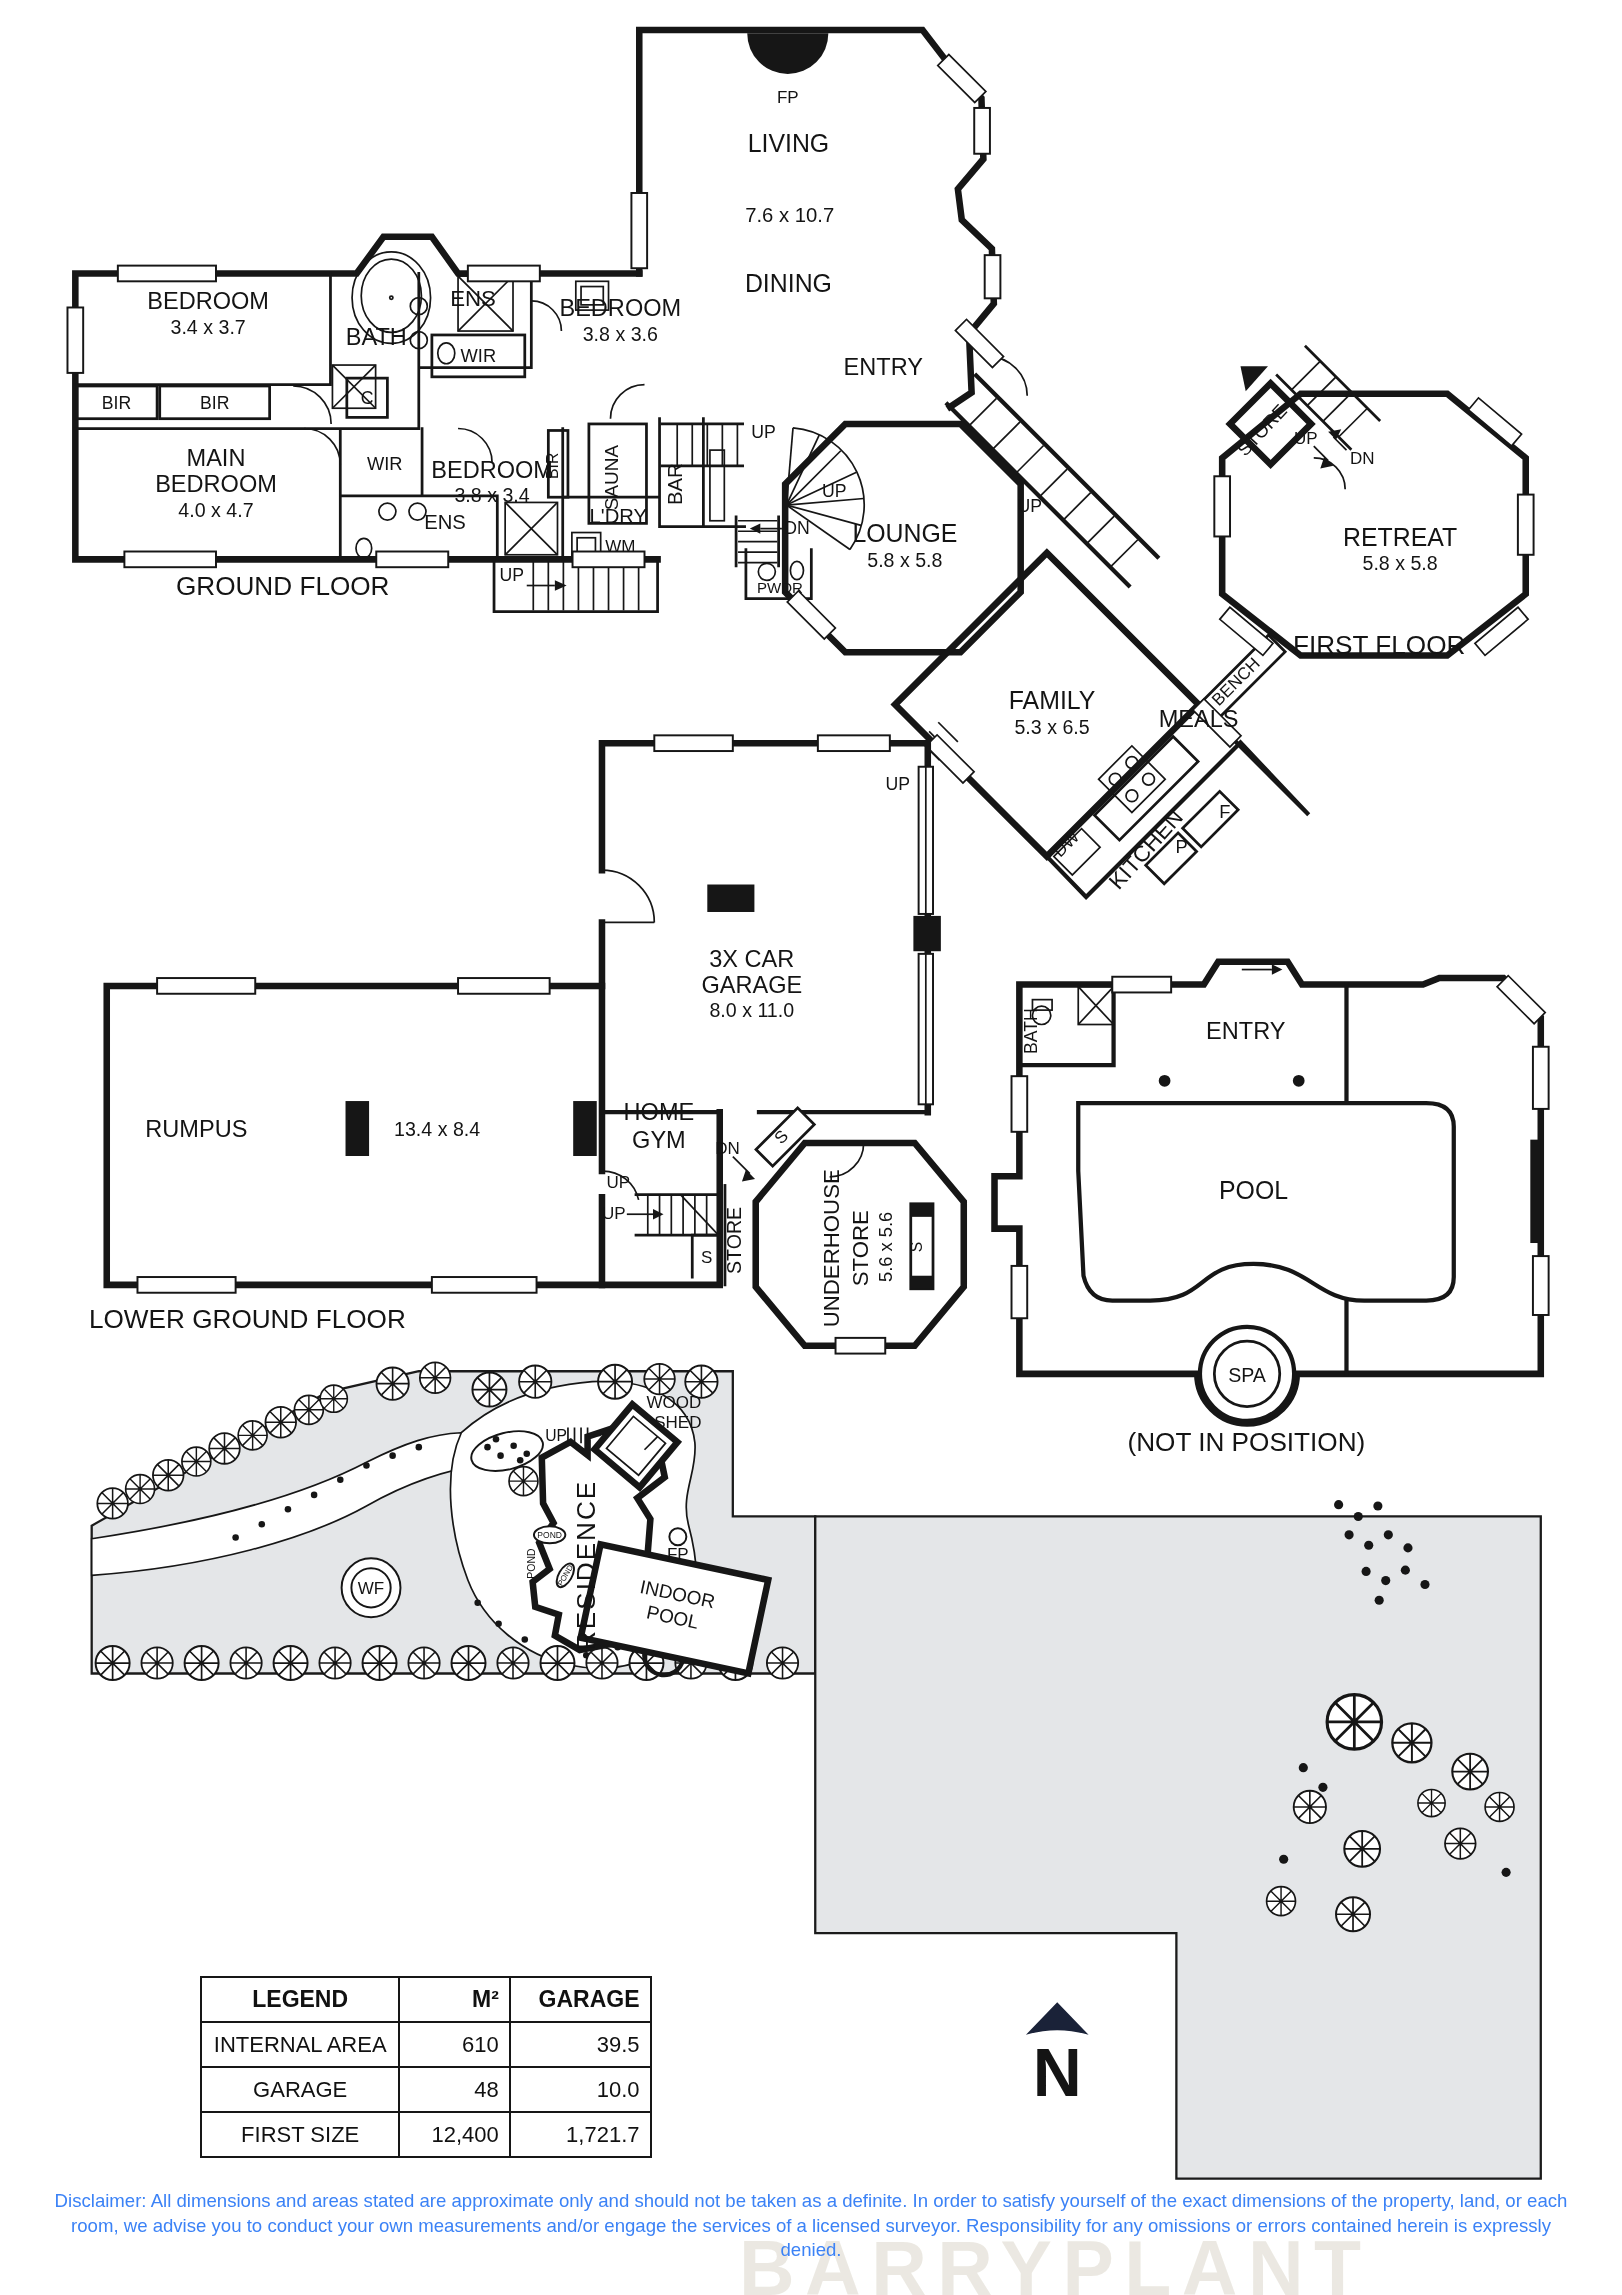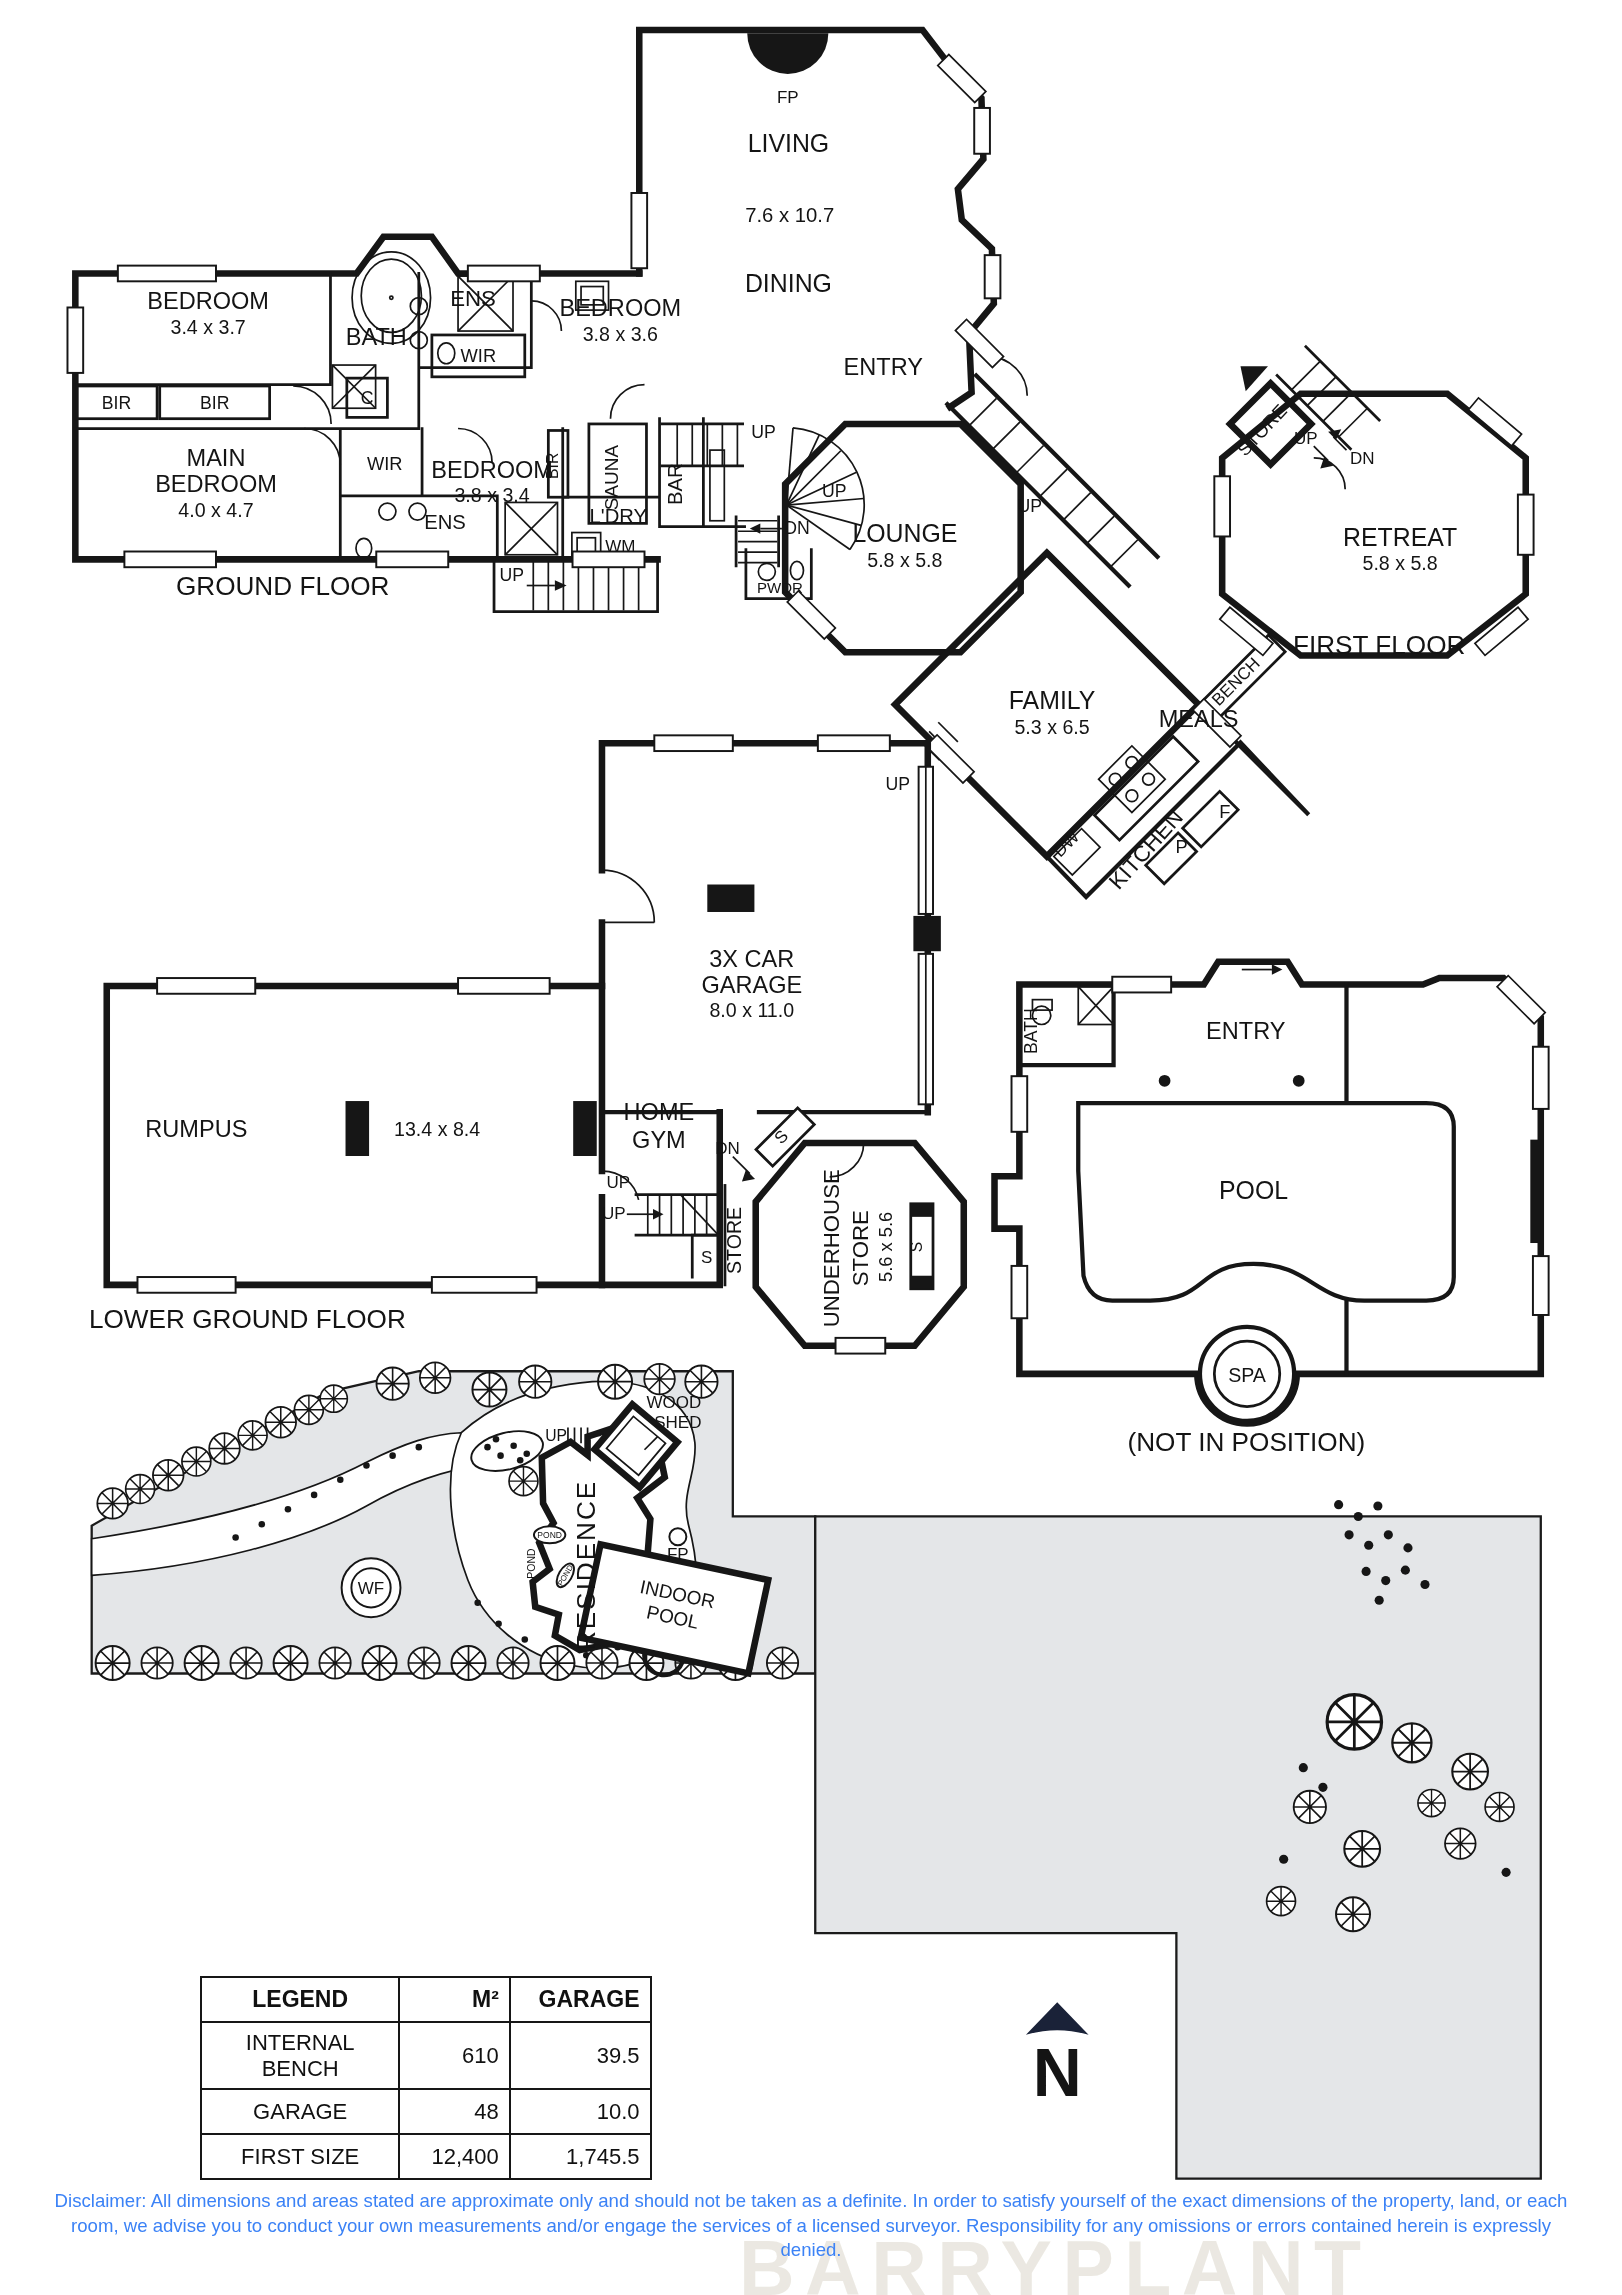--- a/index.html
+++ b/index.html
@@ -544,33 +544,33 @@
 
 
 <table id="legend-table">
   <tbody>
         <tr>
     <th class="l" style="width:221px">LEGEND</th>
     <th class="c" style="width:102px">M²</th>
     <th class="c" style="width:129px">GARAGE</th>
   </tr>
   <tr>
-    <td class="l">INTERNAL BENCH</td>
+    <td class="l">INTERNAL AREA</td>
     <td class="c">610</td>
     <td class="c">39.5</td>
   </tr>
   <tr>
     <td class="l">GARAGE</td>
     <td class="c">48</td>
     <td class="c">10.0</td>
   </tr>
   <tr>
     <td class="l">FIRST SIZE</td>
     <td class="c">12,400</td>
-    <td class="c">1,745.5</td>
+    <td class="c">1,721.7</td>
   </tr>
 </tbody>
     </table>
 
 
 <svg id="compass" viewBox="0 0 170 190">
   <path d="M80,14 L128,64 Q80,50 32,64 Z" fill="#1a2238"></path>
   <text x="80" y="158" text-anchor="middle" font-family="Liberation Serif, serif" font-size="104" font-weight="bold" fill="#1a2238">N</text>
 </svg>
 

